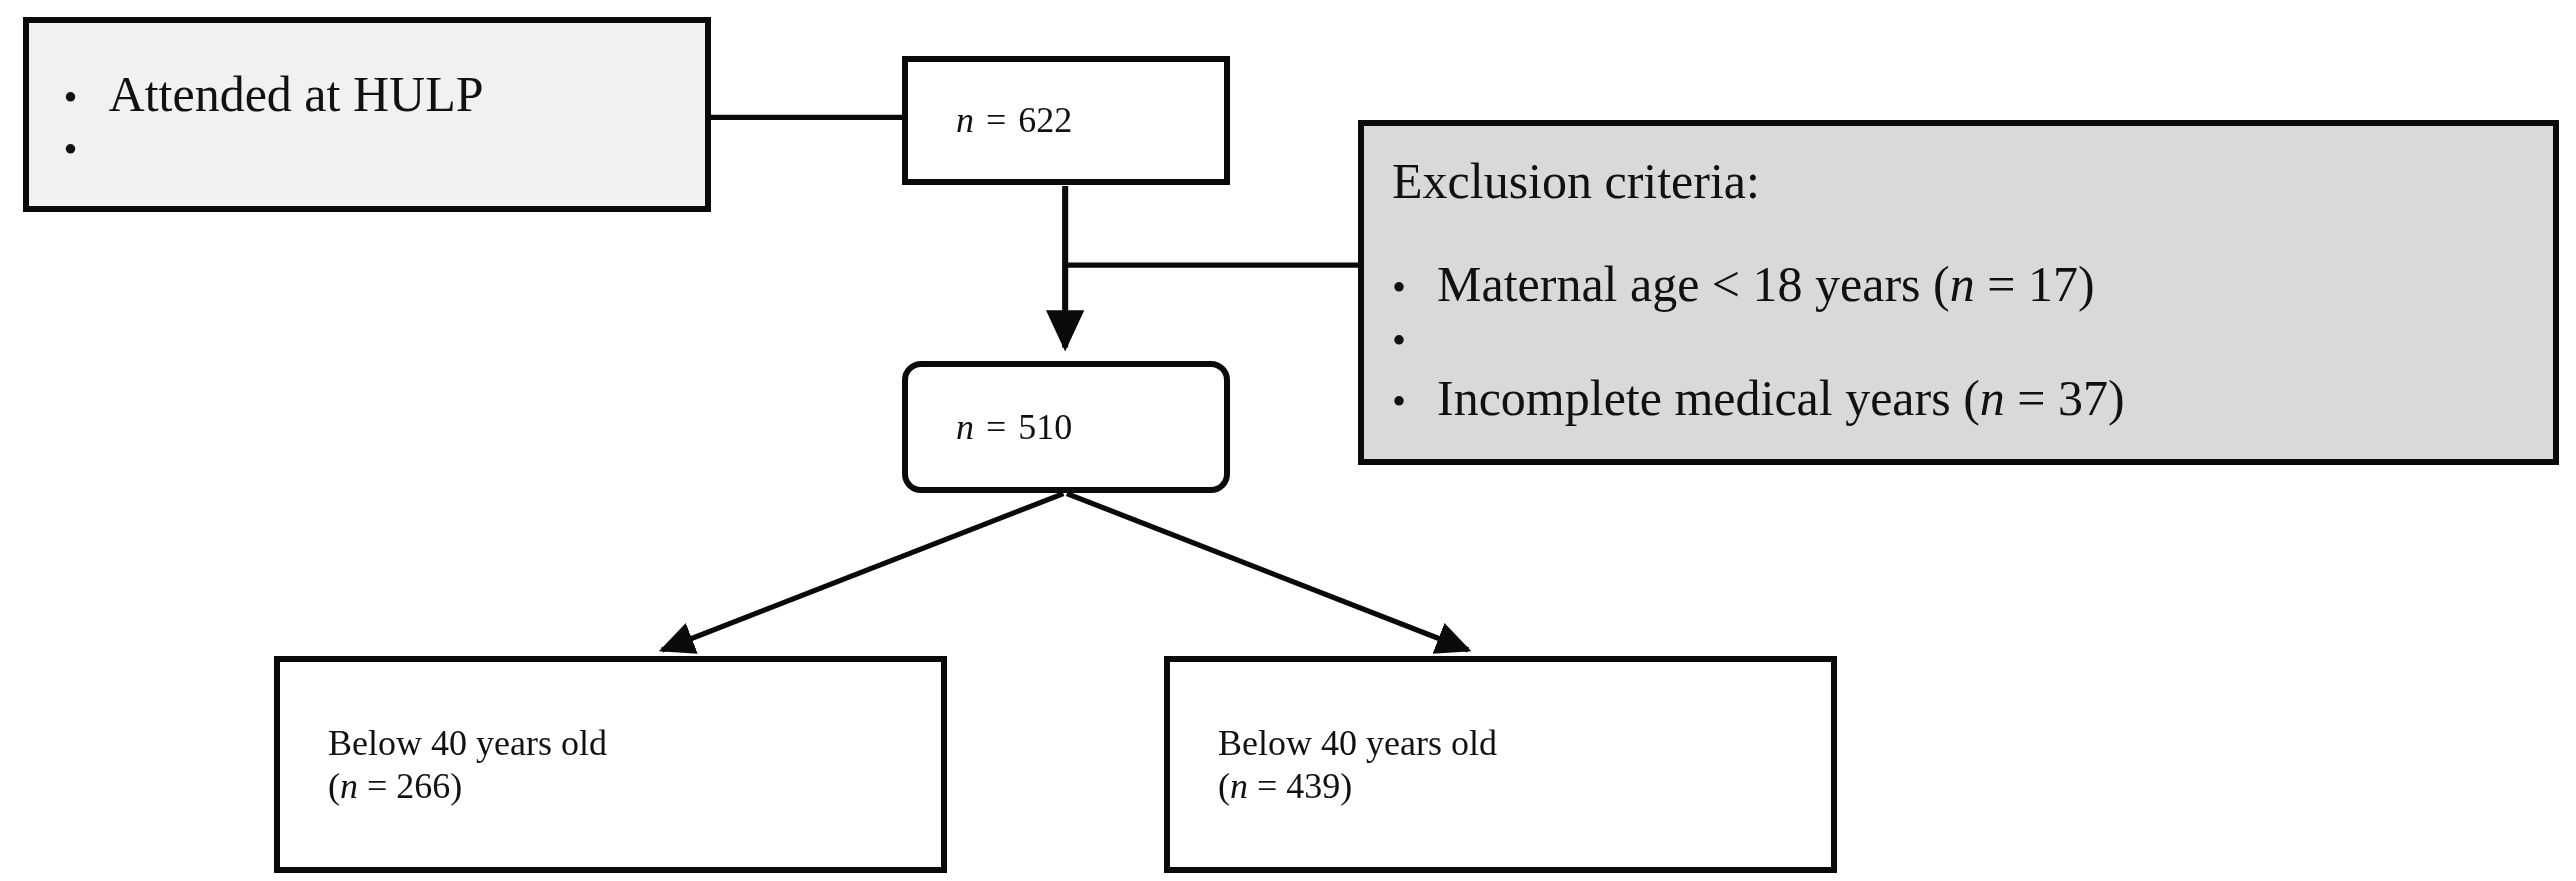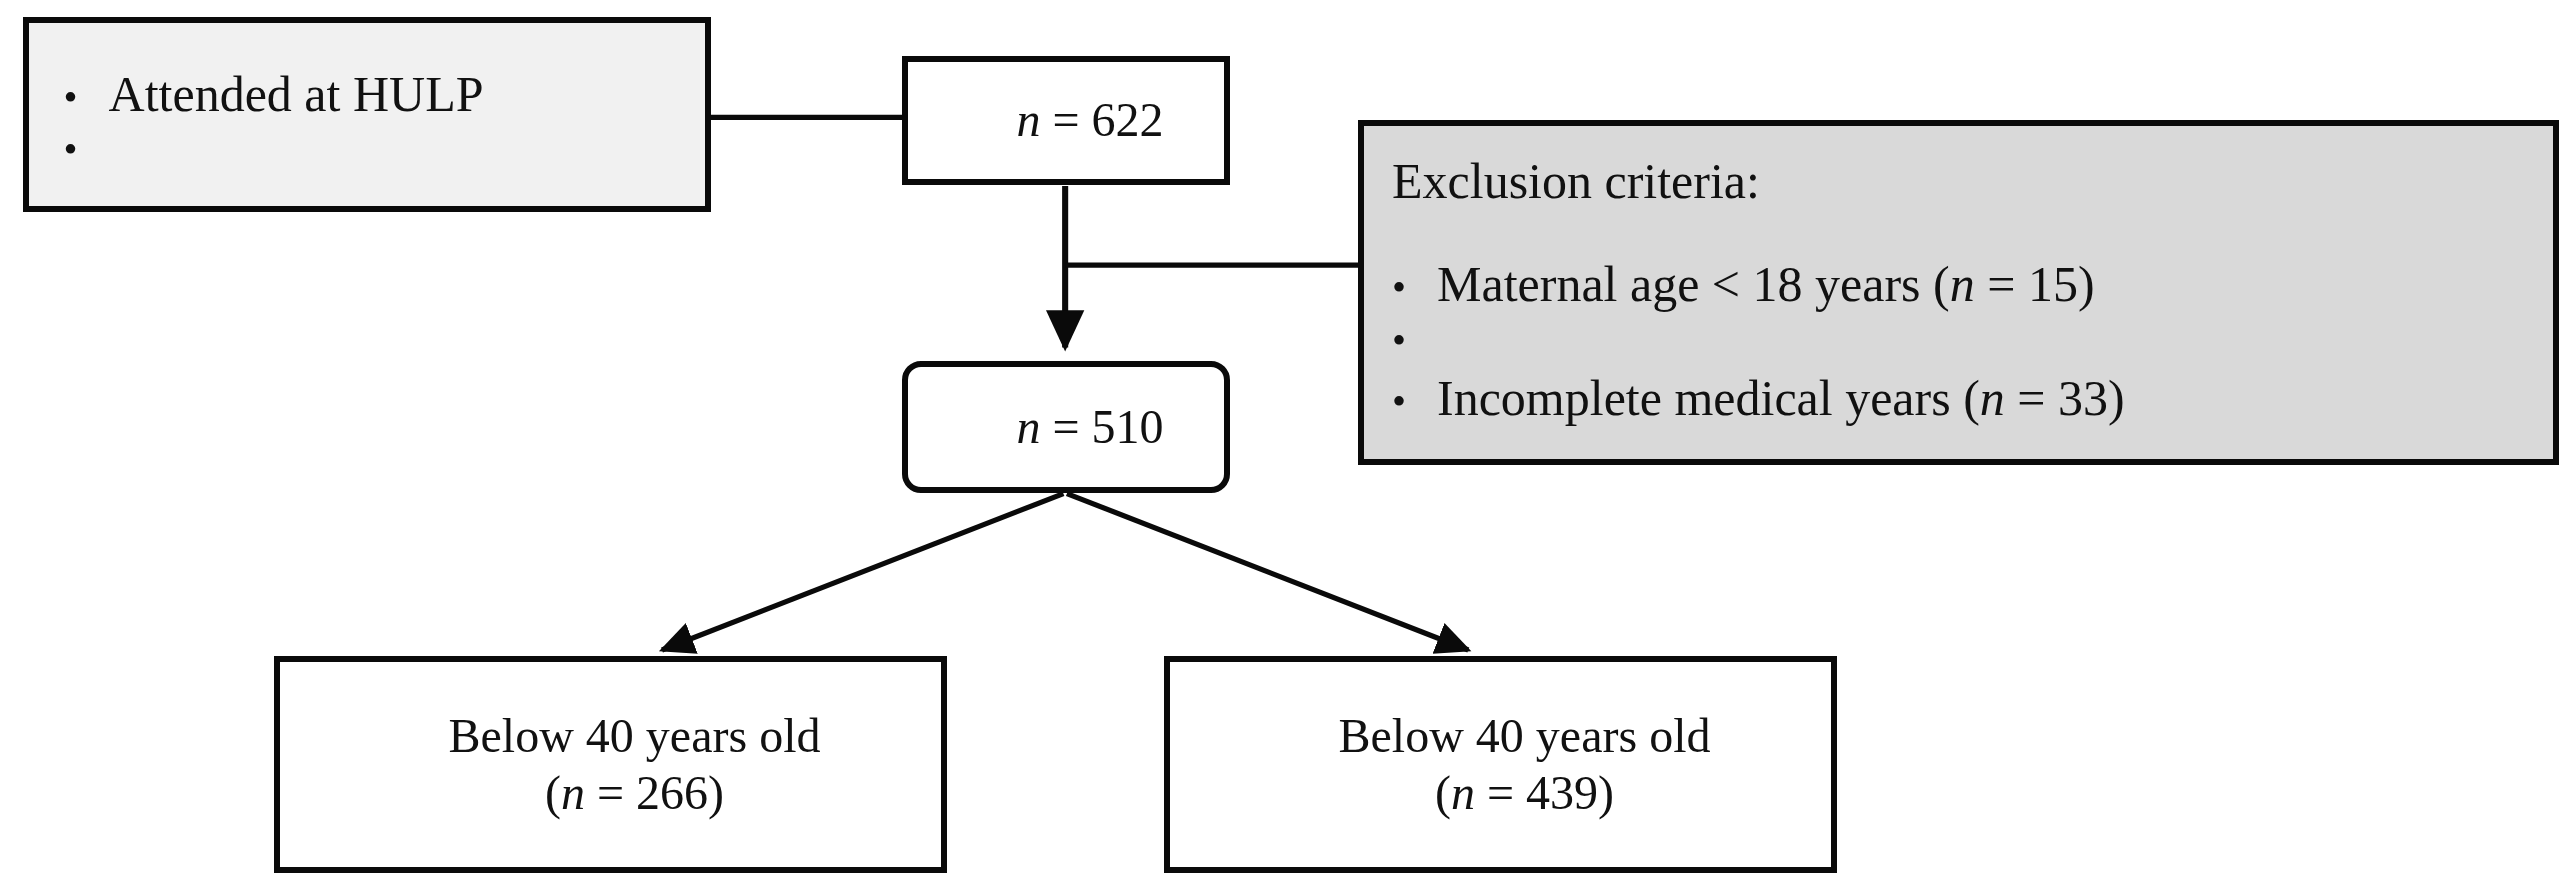--- a/index.html
+++ b/index.html
@@ -24,23 +24,22 @@
     background: #ffffff;
     display: flex;
     flex-direction: column;
     justify-content: center;
     color: #111111;
   }
   .node.shaded-light { background: #f1f1f1; }
   .node.shaded-dark  { background: #d9d9d9; }
 
   .center-text {
-    text-align: center;
     line-height: 1.18;
-    font-size: 48px;
+    font-size: 36px;
     margin-left: 48px;
   }
   .node-line { display: block; white-space: nowrap; }
 
   .bullet-list {
     list-style: none;
     margin: 0;
     padding: 0 0 0 35px;
   }
   .bullet-list li {
@@ -119,28 +118,28 @@
         <span class="ital">n</span><span style="margin:0 12px;">=</span><span>622</span>
       </span>
     </div>
   </div>
 
   <div class="node shaded-dark" style="left:1358px; top:120px; width:1201px; height:345px;gap:24px;">
     <div class="excl-title">Exclusion criteria:</div>
     <ul class="bullet-list excl-list">
       <li>
         <span class="bullet-mark">•</span>
-        <span class="bullet-text"><span>Maternal age &lt; 18 years (</span><span class="ital">n</span><span> = </span><span>15</span><span>)</span></span>
+        <span class="bullet-text"><span>Maternal age &lt; 18 years (</span><span class="ital">n</span><span> = </span><span>17</span><span>)</span></span>
       </li>
       <li>
         <span class="bullet-mark">•</span>
       </li>
       <li>
         <span class="bullet-mark">•</span>
-        <span class="bullet-text"><span>Incomplete medical years (</span><span class="ital">n</span><span> = </span><span>33</span><span>)</span></span>
+        <span class="bullet-text"><span>Incomplete medical years (</span><span class="ital">n</span><span> = </span><span>37</span><span>)</span></span>
       </li>
     </ul>
   </div>
 
   <div class="node" style="left:902px; top:361px; width:328px; height:132px;border-radius:19px;">
     <div class="center-text">
       <span class="node-line">
         <span class="ital">n</span><span style="margin:0 12px;">=</span><span>510</span>
       </span>
     </div>

